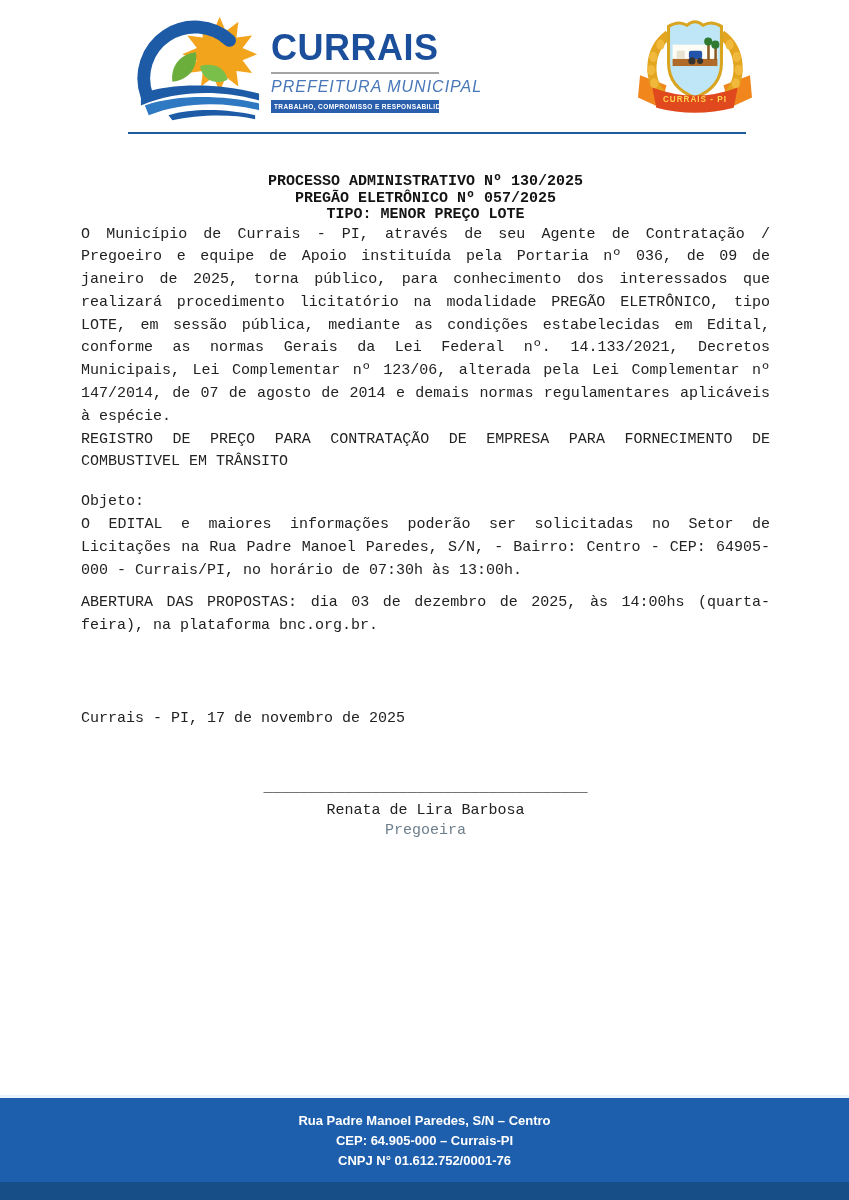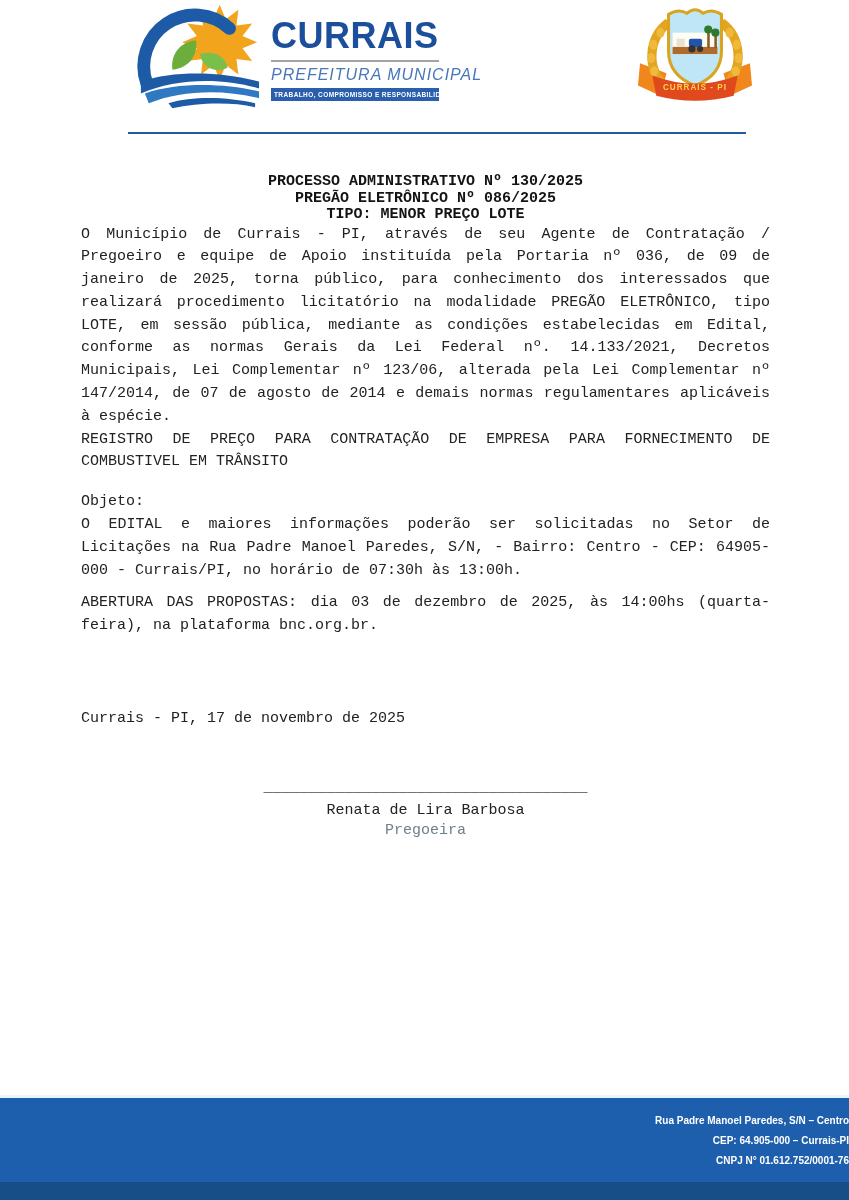--- a/index.html
+++ b/index.html
@@ -13,21 +13,21 @@
     overflow: hidden;
     font-family: "Liberation Sans", "DejaVu Sans", sans-serif;
     color: #222222;
   }
 
   
   .header {
     display: flex;
     justify-content: space-between;
     align-items: flex-start;
-    padding: 2px 97px 0 135px;
+    padding: 14px 97px 0 135px;
     height: 120px;
   }
   .logo { display: flex; align-items: flex-start; }
   .logo-text { margin-left: 8px; margin-top: 16px; width: 168px; }
   .logo-name {
     font-size: 36px;
     font-weight: bold;
     color: #1b4e9b;
     letter-spacing: 0.5px;
     line-height: 1;
@@ -93,23 +93,23 @@
   .sig-line { color: #333333; letter-spacing: 0; }
   .sig-name { margin-top: 6px; }
   .sig-role { margin-top: 3px; color: #6e7f8d; }
 
   
   .footer { position: absolute; left: 0; right: 0; bottom: 0; }
   .footer-top-edge { height: 3px; background: #e9f4fb; }
   .footer-band {
     background: #1e5fad;
     color: #ffffff;
-    text-align: right;
-    font-weight: bold;
-    font-size: 10px;
+    text-align: center;
+    font-weight: bold;
+    font-size: 13px;
     padding: 13px 0 11px 0;
   }
   .footer-band div { line-height: 20px; }
   .footer-strip { height: 18px; background: #174e88; }
 </style>
 </head>
 <body>
 
 <div class="page">
 
@@ -171,21 +171,21 @@
         <text x="56" y="86" font-size="8" font-weight="bold" fill="#ffd34d" text-anchor="middle" letter-spacing="1">CURRAIS - PI</text>
       </svg>
     </span>
   </div>
 
   <div class="divider"></div>
 
   <div class="content">
     <div class="doc-title">
       <div>PROCESSO ADMINISTRATIVO Nº 130/2025</div>
-      <div>PREGÃO ELETRÔNICO Nº 086/2025</div>
+      <div>PREGÃO ELETRÔNICO Nº 057/2025</div>
       <div>TIPO: MENOR PREÇO LOTE</div>
     </div>
 
     <p class="para justify p1">O Município de Currais - PI, através de seu Agente de Contratação / Pregoeiro e equipe de Apoio instituída pela Portaria nº 036, de 09 de janeiro de 2025, torna público, para conhecimento dos interessados que realizará procedimento licitatório na modalidade PREGÃO ELETRÔNICO, tipo LOTE, em sessão pública, mediante as condições estabelecidas em Edital, conforme as normas Gerais da Lei Federal nº. 14.133/2021, Decretos Municipais, Lei Complementar nº 123/06, alterada pela Lei Complementar nº 147/2014, de 07 de agosto de 2014 e demais normas regulamentares aplicáveis à espécie.</p>
 
     <p class="para justify">REGISTRO DE PREÇO PARA CONTRATAÇÃO DE EMPRESA PARA FORNECIMENTO DE COMBUSTIVEL EM TRÂNSITO</p>
     <p class="para object-label">Objeto:</p>
 
     <p class="para justify edital">O EDITAL e maiores informações poderão ser solicitadas no Setor de Licitações na Rua Padre Manoel Paredes, S/N, - Bairro: Centro - CEP: 64905-000 - Currais/PI, no horário de 07:30h às 13:00h.</p>
 

